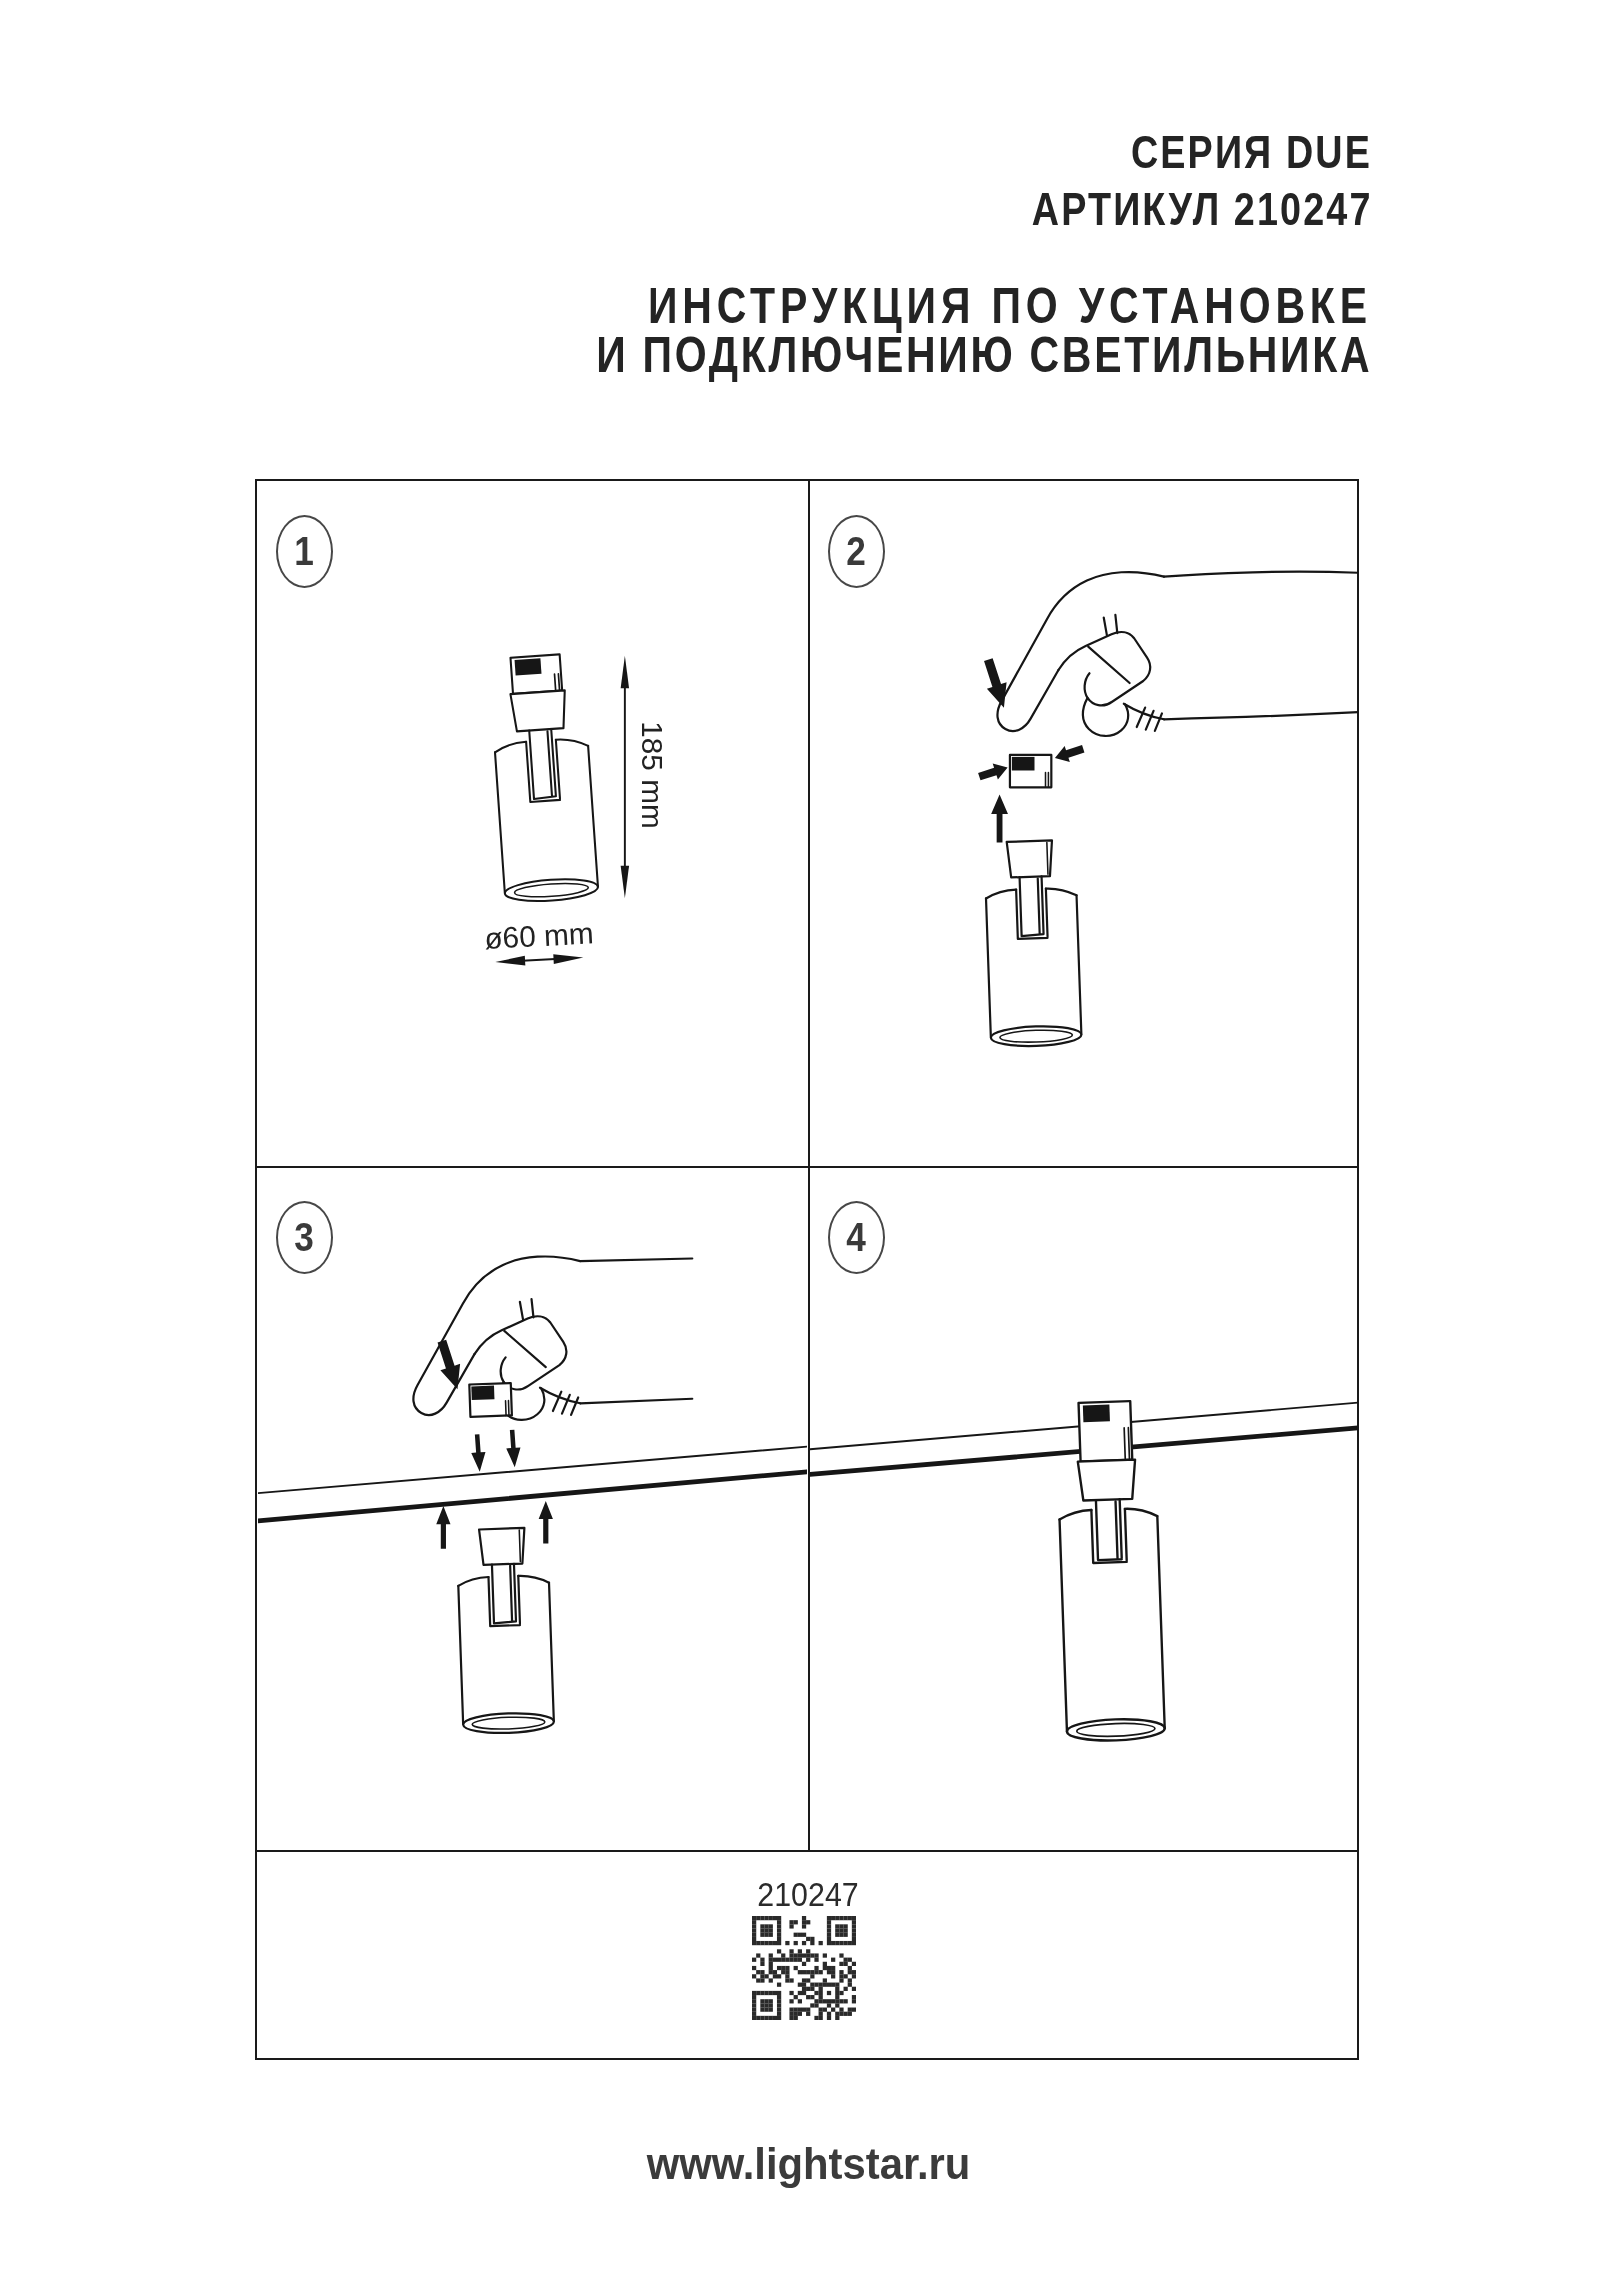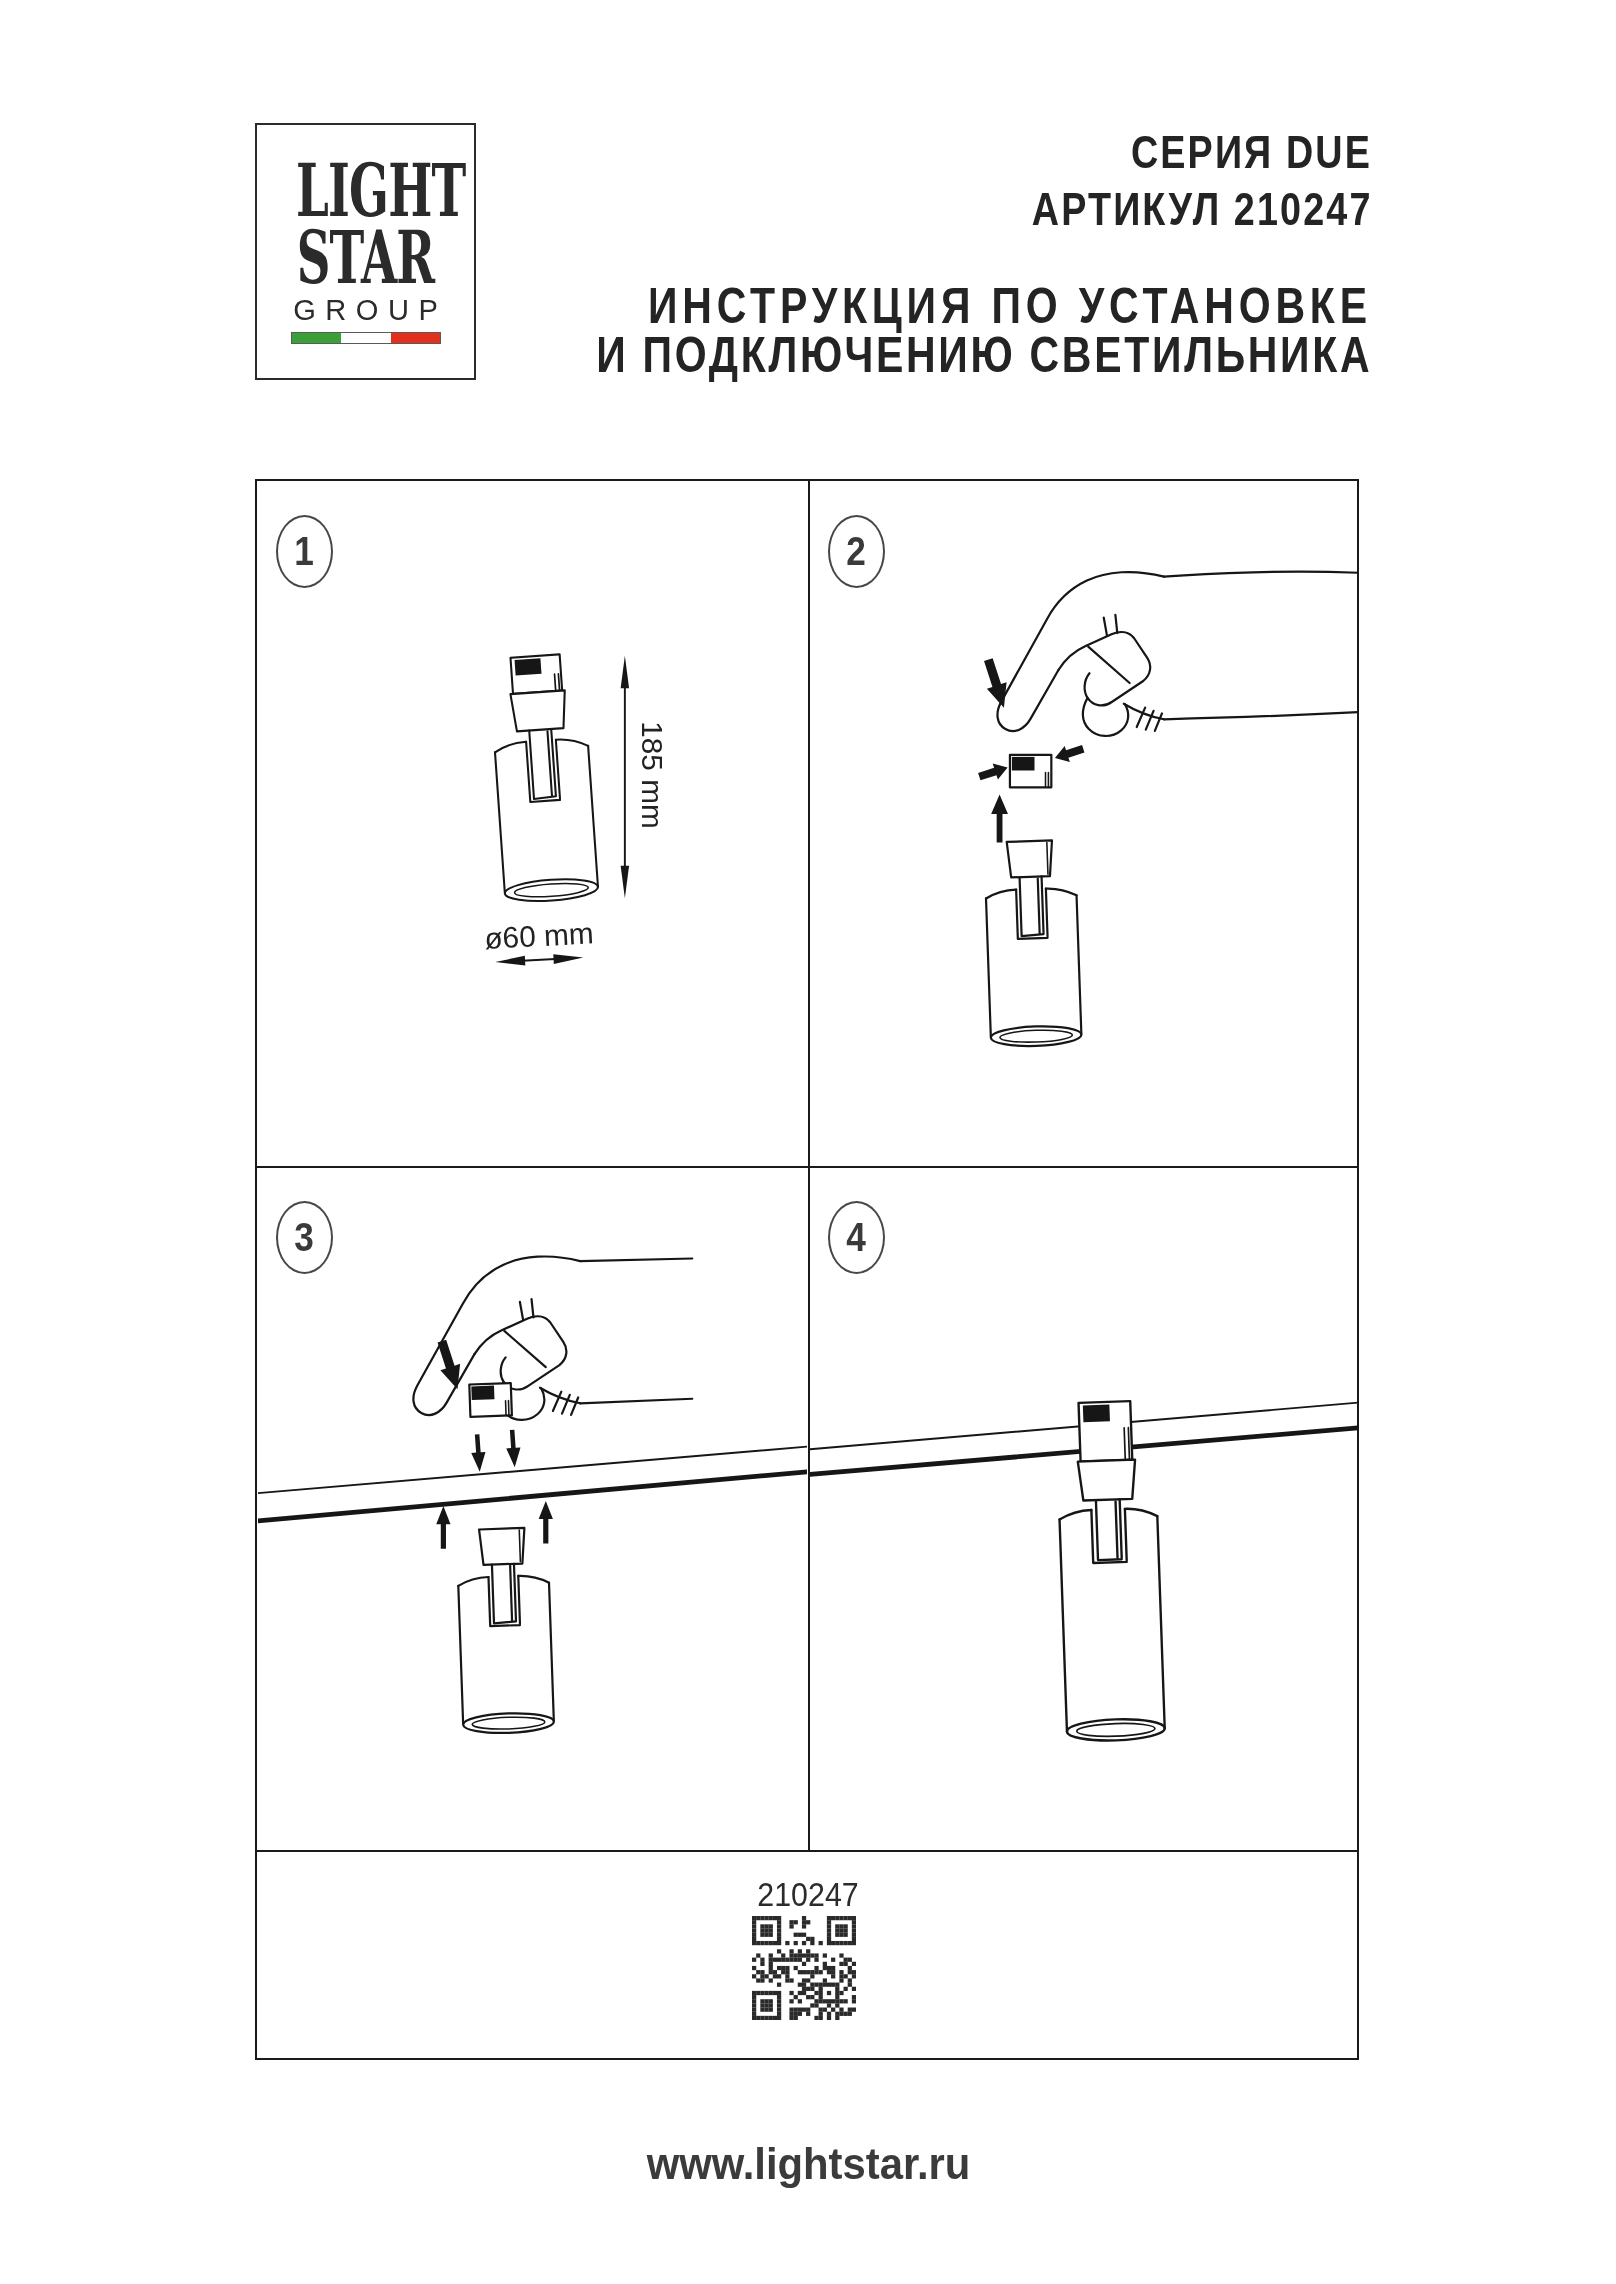--- a/index.html
+++ b/index.html
@@ -43,30 +43,20 @@
   .qr{position:absolute;left:752px;top:1916px;width:104px;height:104px;}
   
   .footer-url{position:absolute;left:548px;top:2139px;width:521px;text-align:center;
               font-size:44px;font-weight:bold;color:#3b3b3b;transform:scaleX(.95);}
 </style>
 </head>
 <body>
 
 <div class="page">
 
-  <div class="logo-box">
-    <div class="logo-word" style="top:29px">LIGHT</div>
-    <div class="logo-word" style="top:96px">STAR</div>
-    <div class="logo-group" style="top:168px">GROUP</div>
-    <div class="flag">
-      <div style="background:#3aa037"></div>
-      <div style="background:#ffffff"></div>
-      <div style="background:#e2301f"></div>
-    </div>
-  </div>
 
   <div class="hline h-series">СЕРИЯ DUE</div>
   <div class="hline h-article">АРТИКУЛ 210247</div>
   <div class="hline h-instr1">ИНСТРУКЦИЯ ПО УСТАНОВКЕ</div>
   <div class="hline h-instr2">И ПОДКЛЮЧЕНИЮ СВЕТИЛЬНИКА</div>
 
   <div class="grid">
     <div class="vdiv"></div>
     <div class="hdiv1"></div>
     <div class="hdiv2"></div>

